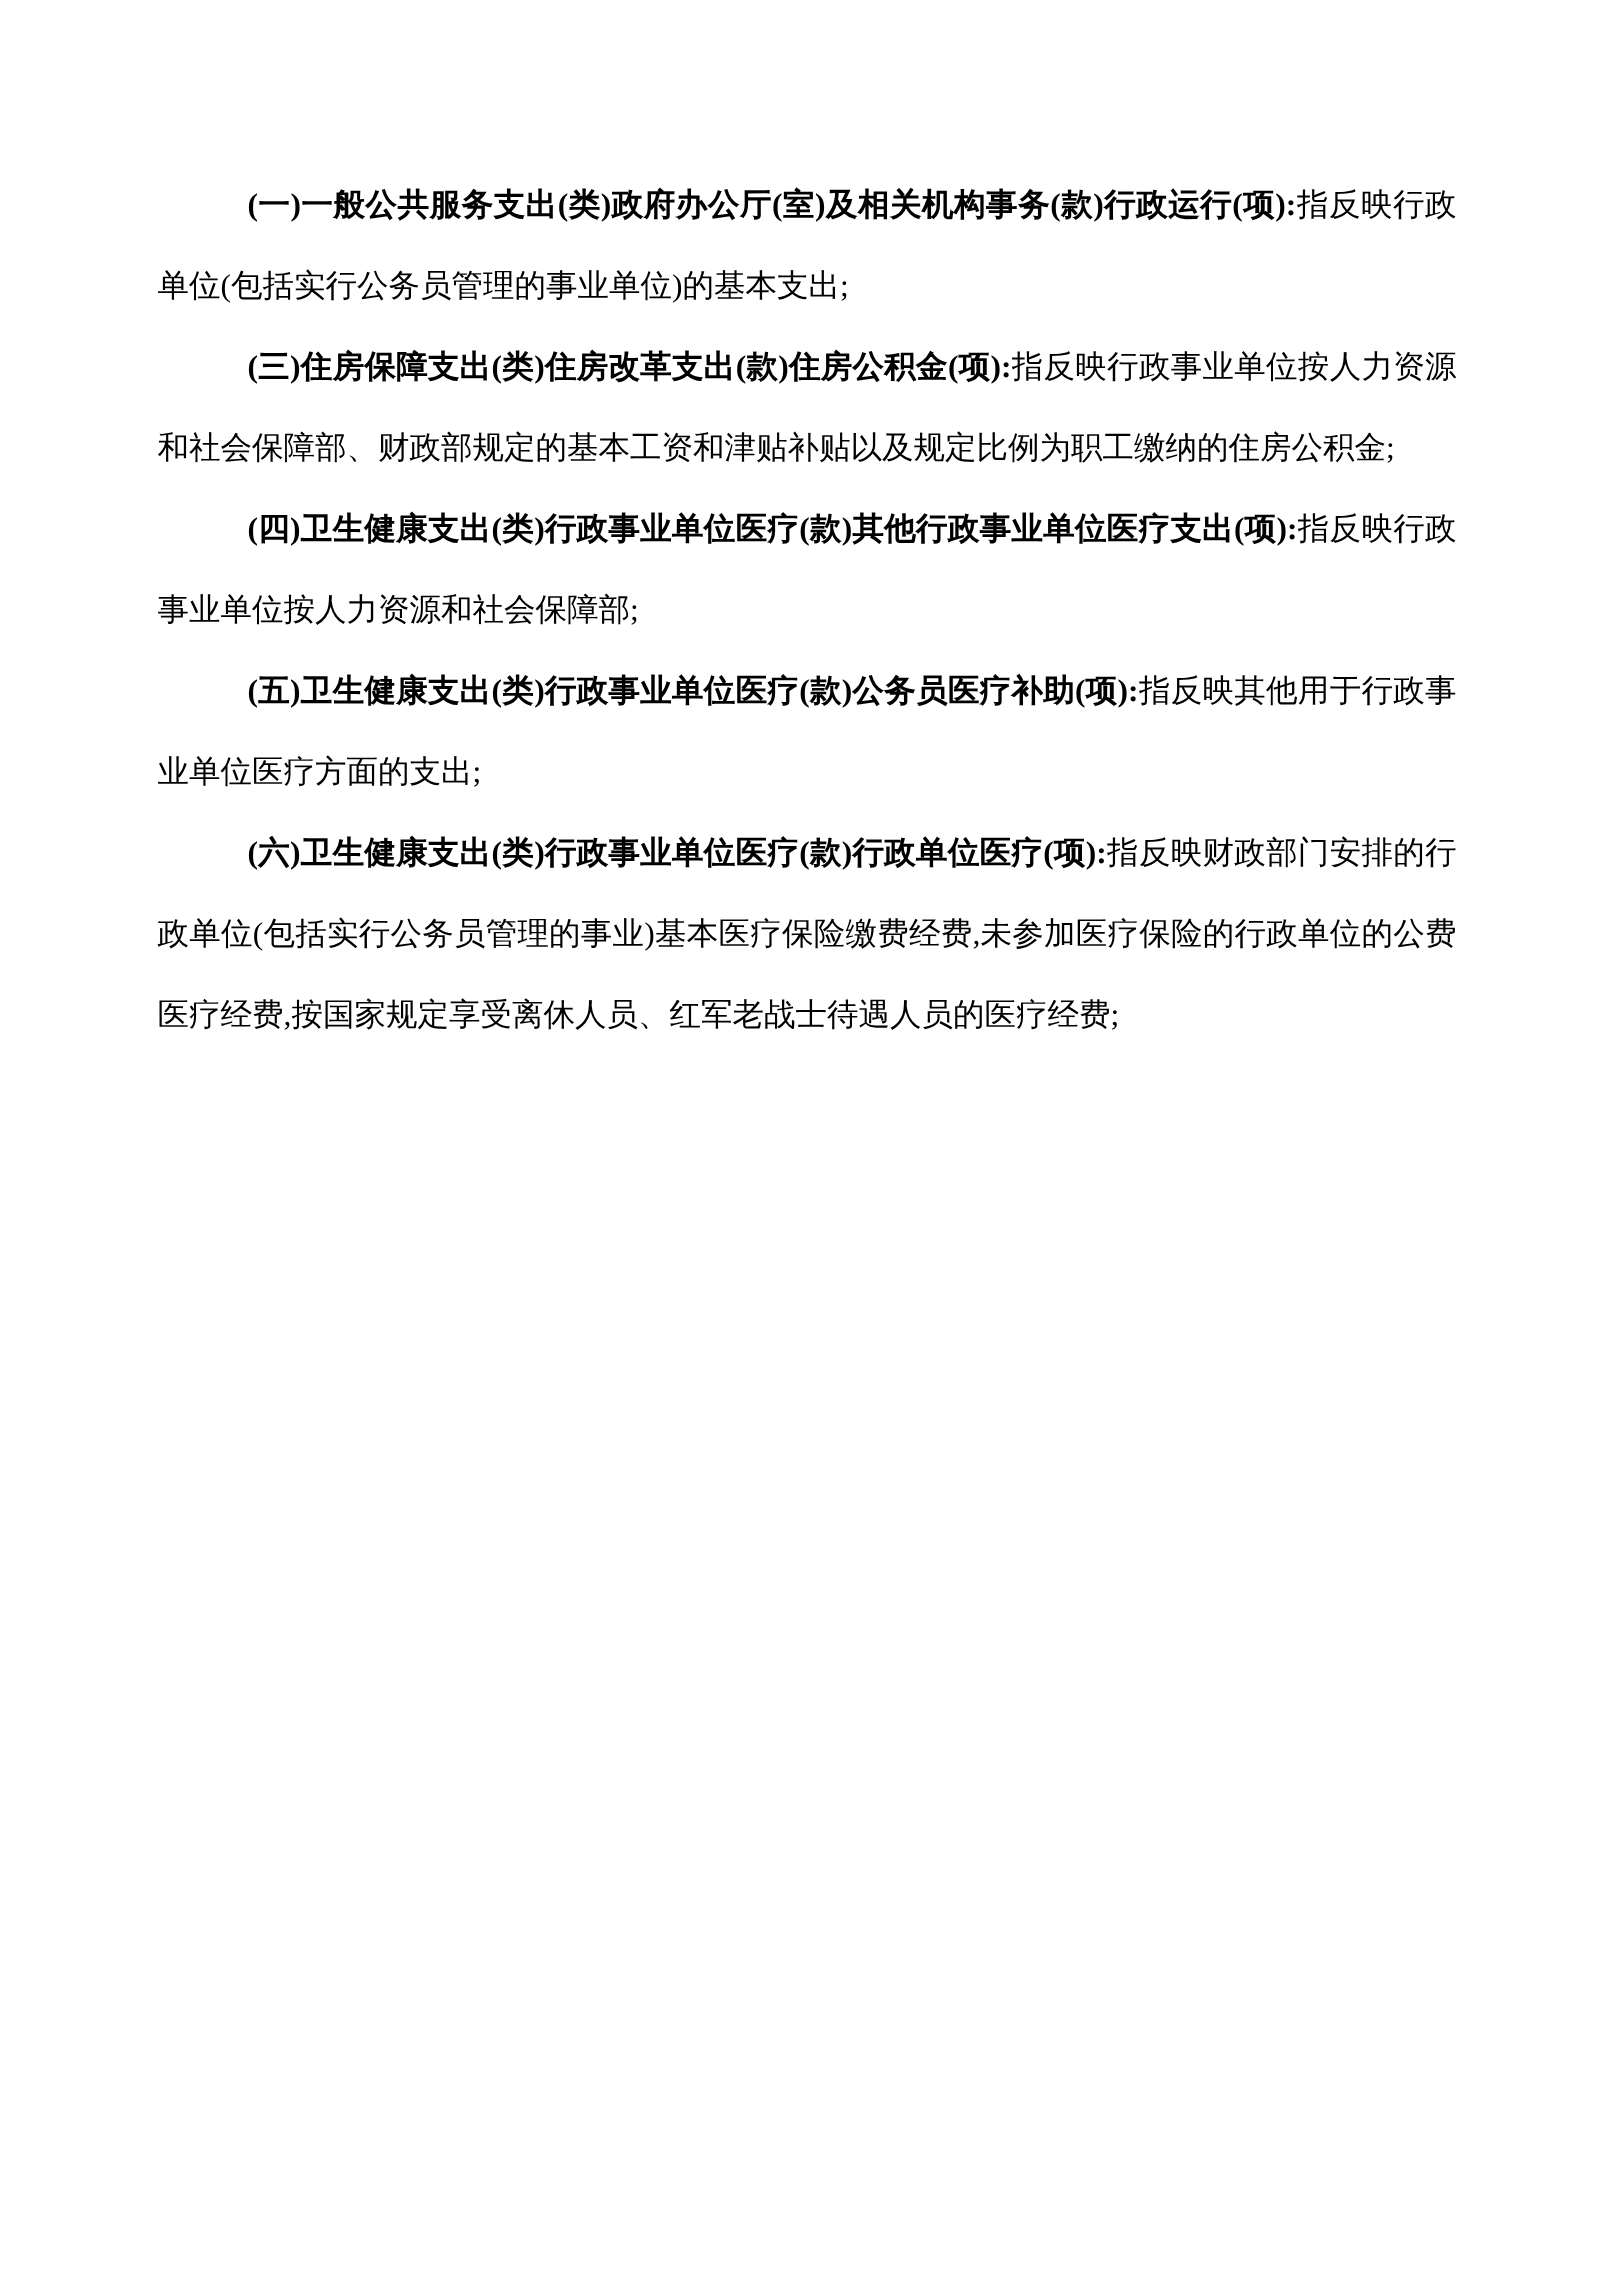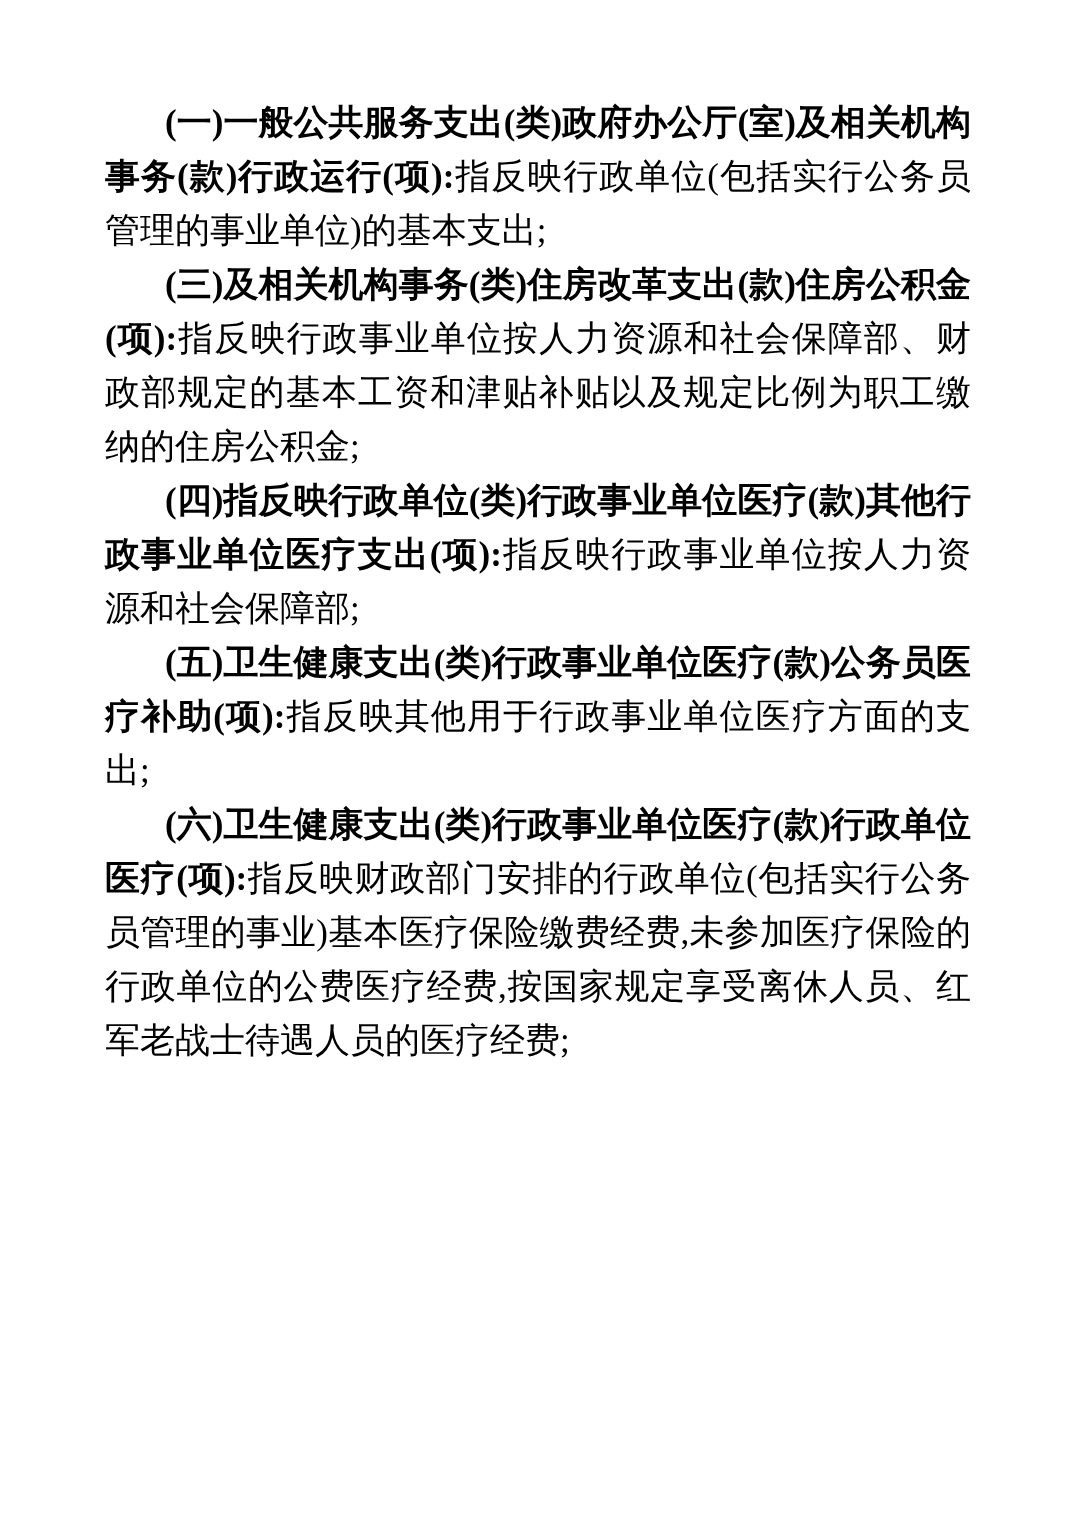--- a/index.html
+++ b/index.html
@@ -10,24 +10,24 @@
   .page {
     position: relative;
     width: 1074px;
     height: 1520px;
     background: #ffffff;
     overflow: hidden;
   }
   .content {
     position: absolute;
     left: 105px;
-    top: 96px;
+    top: 109px;
     width: 866px;
     font-family: "Liberation Serif", "DejaVu Serif", serif;
-    font-size: 35px;
+    font-size: 21px;
     line-height: 54px;
     color: #000000;
     text-align: justify;
     text-justify: inter-ideograph;
   }
   .para {
     margin: 0;
     padding: 0;
     text-indent: 60px;
   }
@@ -40,23 +40,23 @@
 </style>
 </head>
 <body>
 
 <div class="page">
   <div class="content">
 
     <p class="para"><span class="para-heading">(一)一般公共服务支出(类)政府办公厅(室)及相关机构事务(款)行政运行(项):</span><span class="para-body">指反映行政单位(包括实行公务员管理的事业单位)的基本支出;</span></p>
 
 
-    <p class="para"><span class="para-heading">(三)及相关机构事务(类)住房改革支出(款)住房公积金(项):</span><span class="para-body">指反映行政事业单位按人力资源和社会保障部、财政部规定的基本工资和津贴补贴以及规定比例为职工缴纳的住房公积金;</span></p>
+    <p class="para"><span class="para-heading">(三)住房保障支出(类)住房改革支出(款)住房公积金(项):</span><span class="para-body">指反映行政事业单位按人力资源和社会保障部、财政部规定的基本工资和津贴补贴以及规定比例为职工缴纳的住房公积金;</span></p>
 
-    <p class="para"><span class="para-heading">(四)指反映行政单位(类)行政事业单位医疗(款)其他行政事业单位医疗支出(项):</span><span class="para-body">指反映行政事业单位按人力资源和社会保障部;</span></p>
+    <p class="para"><span class="para-heading">(四)卫生健康支出(类)行政事业单位医疗(款)其他行政事业单位医疗支出(项):</span><span class="para-body">指反映行政事业单位按人力资源和社会保障部;</span></p>
 
     <p class="para"><span class="para-heading">(五)卫生健康支出(类)行政事业单位医疗(款)公务员医疗补助(项):</span><span class="para-body">指反映其他用于行政事业单位医疗方面的支出;</span></p>
 
     <p class="para"><span class="para-heading">(六)卫生健康支出(类)行政事业单位医疗(款)行政单位医疗(项):</span><span class="para-body">指反映财政部门安排的行政单位(包括实行公务员管理的事业)基本医疗保险缴费经费,未参加医疗保险的行政单位的公费医疗经费,按国家规定享受离休人员、红军老战士待遇人员的医疗经费;</span></p>
 
 
   </div>
 </div>
 
 </body></html>

